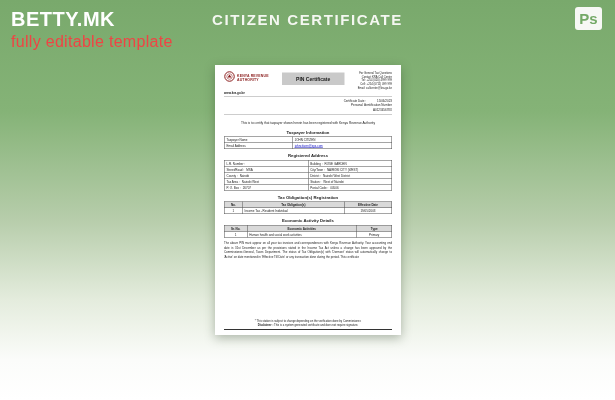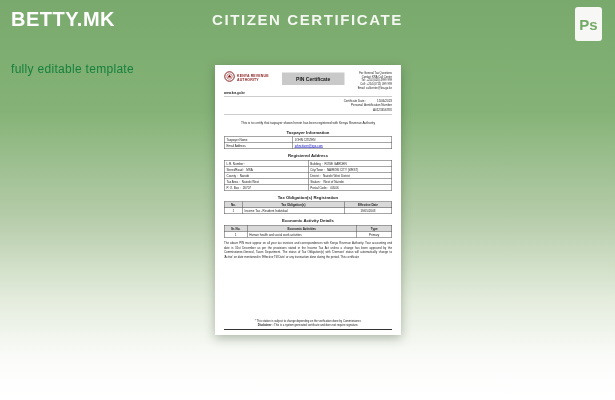--- a/index.html
+++ b/index.html
@@ -4,24 +4,24 @@
 <style>
   html,body{margin:0;padding:0;}
   body{
     width:615px;height:400px;overflow:hidden;position:relative;
     font-family:"Liberation Sans",sans-serif;
     background:linear-gradient(180deg,#79a96c 0%,#85b377 28%,#b7cdab 55%,#e4ecdd 75%,#fbfcfa 90%,#ffffff 100%);
   }
   
   .brand{position:absolute;left:11px;top:8px;color:#ffffff;font-weight:bold;
     font-size:20px;letter-spacing:.5px;}
-  .subtitle{position:absolute;left:11px;top:33px;color:#15803d;font-size:12px;letter-spacing:.3px;margin-top:29px;}
+  .subtitle{position:absolute;left:11px;top:33px;color:#ef4444;font-size:16px;letter-spacing:.3px;}
   .banner-title{position:absolute;left:0;right:0;top:11px;text-align:center;color:#f4f7f1;
     font-weight:bold;font-size:15px;letter-spacing:1.6px;}
-  .ps-badge{position:absolute;right:13px;top:7px;width:27px;height:34px;background:#f7f8f5;
+  .ps-badge{position:absolute;right:13px;top:7px;width:27px;height:23px;background:#f7f8f5;
     border-radius:3px;display:flex;align-items:center;justify-content:center;
     color:#74a967;font-weight:bold;font-size:15px;}
   
   .doc-outer{position:absolute;left:215px;top:65px;width:186px;height:270px;background:#fff;
     box-shadow:0 3px 10px rgba(40,60,35,.35);overflow:hidden;}
   .doc-inner{width:372px;height:540px;transform:scale(.5);transform-origin:0 0;background:#fff;
     box-sizing:border-box;padding:12px 18px 10px;display:flex;flex-direction:column;color:#222;}
   .doc-header{display:flex;justify-content:space-between;align-items:flex-start;}
   .kra-logo{display:flex;align-items:center;gap:4px;}
   .kra-name{color:#8a1c1c;font-size:7px;font-weight:bold;line-height:1.2;letter-spacing:.3px;}

